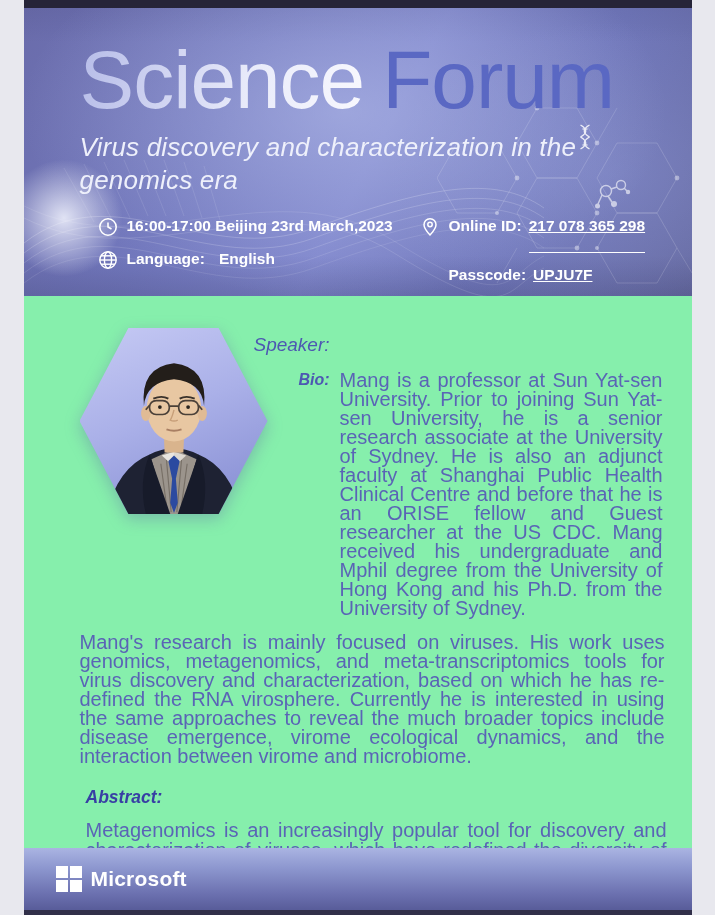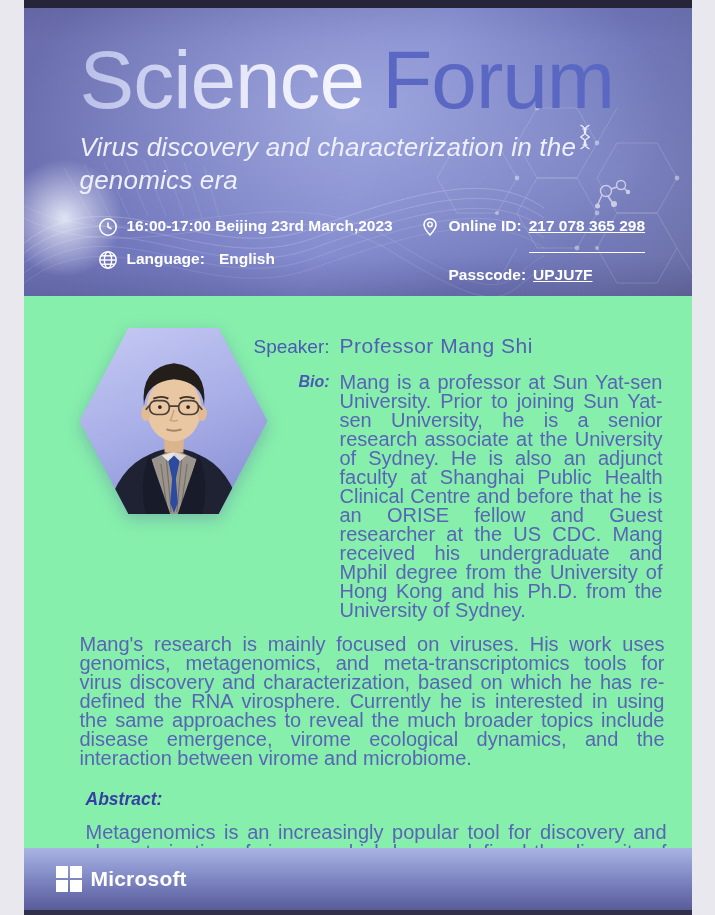--- a/index.html
+++ b/index.html
@@ -51,21 +51,21 @@
   .speaker-section { display:flex; padding:32px 26px 0 56px; }
   .hex-photo {
     width:188px; height:186px; flex:none;
     filter:drop-shadow(0 5px 8px rgba(90,95,160,.35));
   }
   .hex-clip { width:100%; height:100%;
     clip-path:polygon(26% 0%, 74% 0%, 100% 50%, 74% 100%, 26% 100%, 0% 50%); }
   .speaker-info { flex:1; margin-left:-14px; padding-top:6px; }
   .speaker-row { display:flex; align-items:baseline; }
   .sp-label { width:86px; flex:none; text-align:right; padding-right:28px;
-              font-size:19px; color:#4d58b2; }
+              font-style:italic; font-size:19px; color:#4d58b2; }
   .sp-name { font-size:21px; letter-spacing:.5px; color:#535eb5; }
   .bio-row { display:flex; margin-top:15px; }
   .bio-label { width:86px; flex:none; text-align:right; padding-right:10px;
                font-style:italic; font-weight:700; font-size:16px; color:#4d58b2; }
   .body-text { font-size:20px; line-height:19px; color:#5a64b6; text-align:justify; }
   .bio-text { flex:1; padding-right:3px; }
 
   .research-par { margin:15px 27px 0 56px; }
   .abstract-label { margin:21px 0 0 62px; font-style:italic; font-weight:700;
                     font-size:17.5px; color:#383fa4; }
@@ -253,21 +253,20 @@
 
           <path d="M100,88 Q98,96 96,99 Q100,101 104,99" stroke="#c79f79" stroke-width="1.5" fill="none"></path>
           <path d="M92,109 Q100,112 108,109" stroke="#a97f63" stroke-width="2" fill="none"></path>
         </svg>
       </div>
     </div>
 
     <div class="speaker-info">
       <div class="speaker-row">
         <span class="sp-label">Speaker:</span>
-        <span class="sp-name">Professor Mang Shi</span>
       </div>
       <div class="bio-row">
         <span class="bio-label">Bio:</span>
         <span class="body-text bio-text">Mang is a professor at Sun Yat-sen University. Prior to joining Sun Yat-sen University, he is a senior research associate at the University of Sydney. He is also an adjunct faculty at Shanghai Public Health Clinical Centre and before that he is an ORISE fellow and Guest researcher at the US CDC. Mang received his undergraduate and Mphil degree from the University of Hong Kong and his Ph.D. from the University of Sydney.</span>
       </div>
     </div>
   </div>
 
   <p class="body-text research-par">Mang's research is mainly focused on viruses. His work uses genomics, metagenomics, and meta-transcriptomics tools for virus discovery and characterization, based on which he has re-defined the RNA virosphere. Currently he is interested in using the same approaches to reveal the much broader topics include disease emergence, virome ecological dynamics, and the interaction between virome and microbiome.</p>
 

